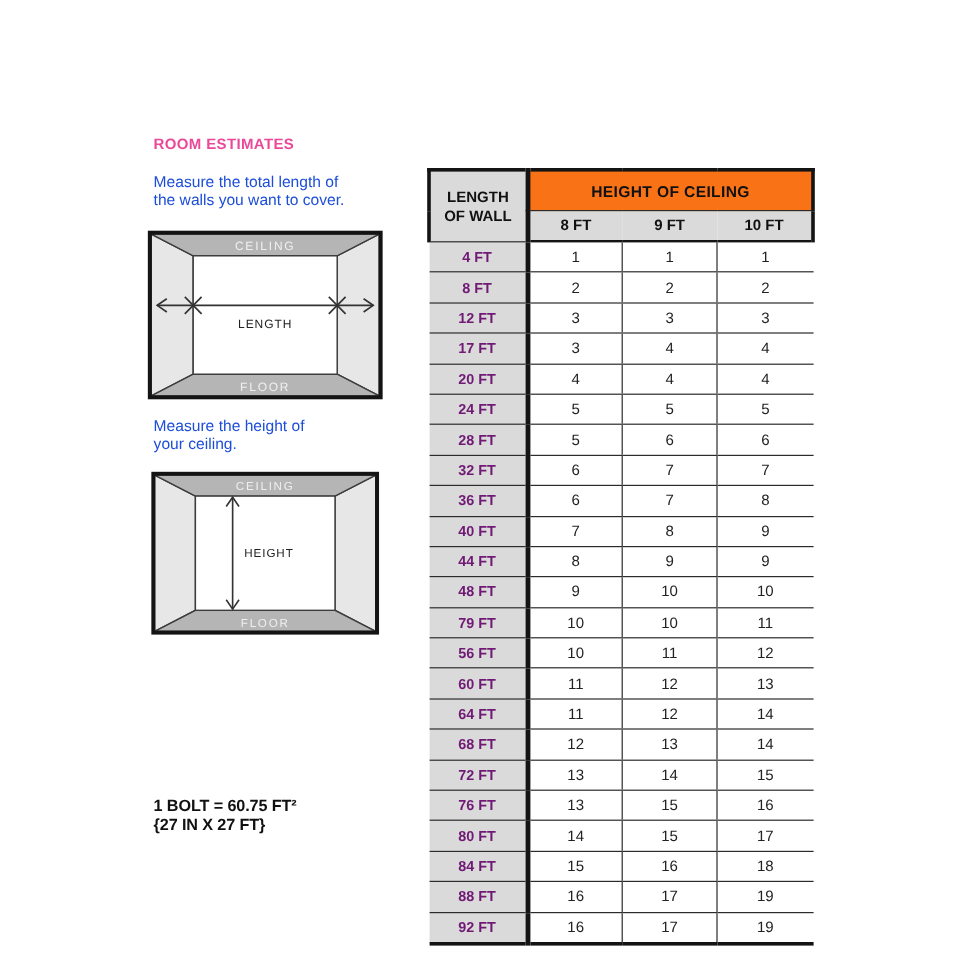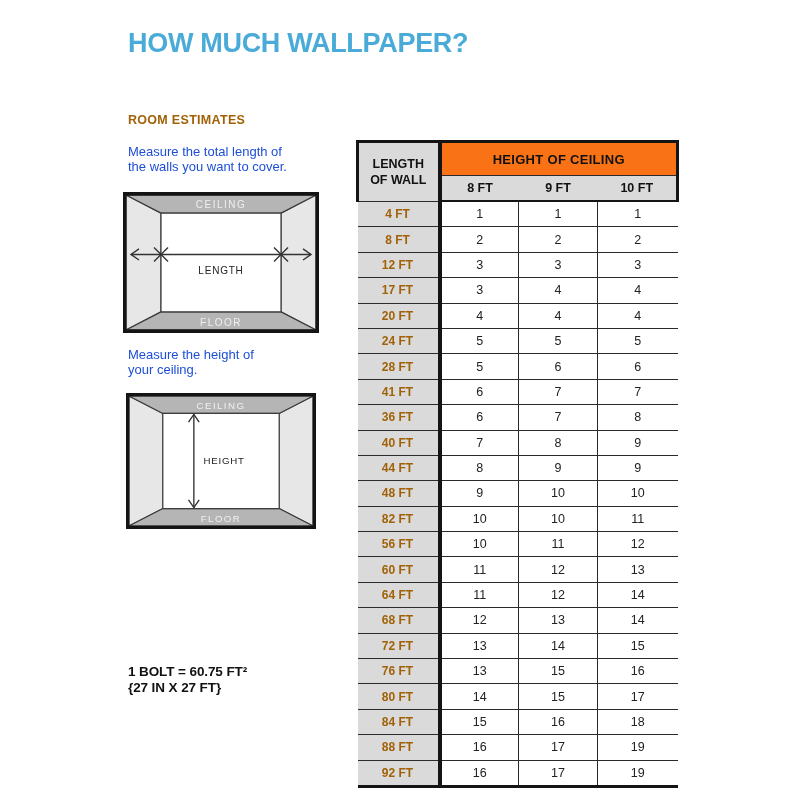--- a/index.html
+++ b/index.html
@@ -13,21 +13,21 @@
   }
   .abs { position: absolute; }
 
   .main-title {
     left: 128px; top: 30px;
     font-size: 27px; font-weight: 700; letter-spacing: -0.3px;
     color: #4AABD9; line-height: 1;
   }
   .section-heading {
     font-size: 12.5px; font-weight: 700; letter-spacing: 0.3px;
-    color: #a16207; line-height: 1;
+    color: #ec4899; line-height: 1;
   }
   .left-heading { left: 128px; top: 114px; }
   .body-text {
     left: 128px;
     font-size: 13px; line-height: 14.5px; color: #1d4ed8;
     white-space: pre-line;
   }
   .p1 { top: 145px; }
   .p2 { top: 348px; }
   .p3 { top: 547px; }
@@ -78,41 +78,40 @@
     background: #DADADA;
     height: 24px;
     border-bottom: 2.5px solid #141414;
     font-size: 12.5px; font-weight: 700; color: #111;
   }
   th.sub:last-child { border-right: 3.5px solid #141414; }
   tbody th {
     background: #DADADA;
     border-bottom: 1.5px solid #2b2b2b;
     border-right: 4px solid #141414;
-    font-size: 12px; font-weight: 700; color: #a16207;
+    font-size: 12px; font-weight: 700; color: #701a75;
     height: 24.4px;
   }
   tbody td {
     background: #ffffff;
     border-bottom: 1.5px solid #2b2b2b;
     border-left: 1.5px solid #2b2b2b;
     font-size: 12.5px; font-weight: 400; color: #222;
     height: 24.4px;
   }
   tbody td:first-of-type { border-left: none; }
   tbody tr:last-child th, tbody tr:last-child td { border-bottom: 3px solid #141414; }
 
   .room-svg text { font-family: "Liberation Sans", sans-serif; }
 </style>
 </head>
 <body>
 
 <div class="canvas">
 
-  <div class="abs main-title">HOW MUCH WALLPAPER?</div>
 
   <div class="abs section-heading left-heading">ROOM ESTIMATES</div>
 
   <div class="abs body-text p1">Measure the total length of
 the walls you want to cover.</div>
 
   <svg class="abs diagram1 room-svg" width="196" height="141" viewBox="0 0 196 140" preserveAspectRatio="none">
     <polygon points="3,3 38,21 38,119 3,137" fill="#E7E7E7" stroke="#3c3c3c" stroke-width="1.2"></polygon>
     <polygon points="193,3 158,21 158,119 193,137" fill="#E7E7E7" stroke="#3c3c3c" stroke-width="1.2"></polygon>
     <polygon points="3,3 193,3 158,21 38,21" fill="#B5B5B5" stroke="#3c3c3c" stroke-width="1.2"></polygon>
@@ -216,21 +215,21 @@
             <td>5</td>
             <td>5</td>
           </tr>
           <tr>
             <th>28 FT</th>
             <td>5</td>
             <td>6</td>
             <td>6</td>
           </tr>
           <tr>
-            <th>41 FT</th>
+            <th>32 FT</th>
             <td>6</td>
             <td>7</td>
             <td>7</td>
           </tr>
           <tr>
             <th>36 FT</th>
             <td>6</td>
             <td>7</td>
             <td>8</td>
           </tr>
@@ -246,21 +245,21 @@
             <td>9</td>
             <td>9</td>
           </tr>
           <tr>
             <th>48 FT</th>
             <td>9</td>
             <td>10</td>
             <td>10</td>
           </tr>
           <tr>
-            <th>82 FT</th>
+            <th>79 FT</th>
             <td>10</td>
             <td>10</td>
             <td>11</td>
           </tr>
           <tr>
             <th>56 FT</th>
             <td>10</td>
             <td>11</td>
             <td>12</td>
           </tr>

